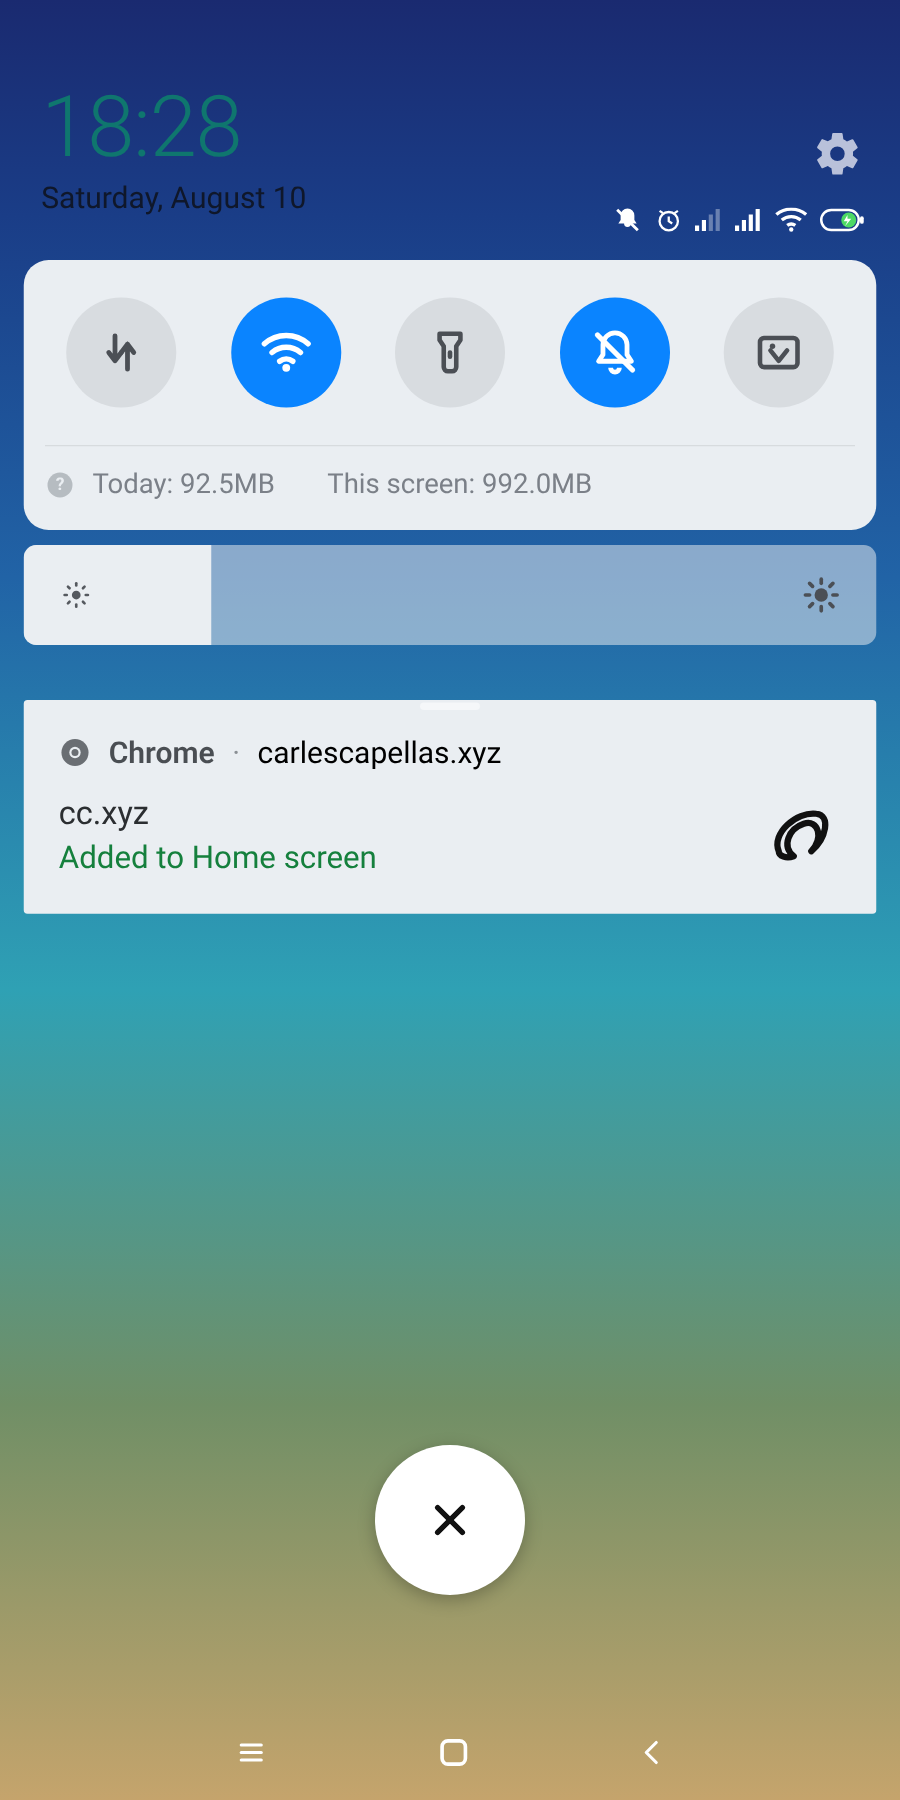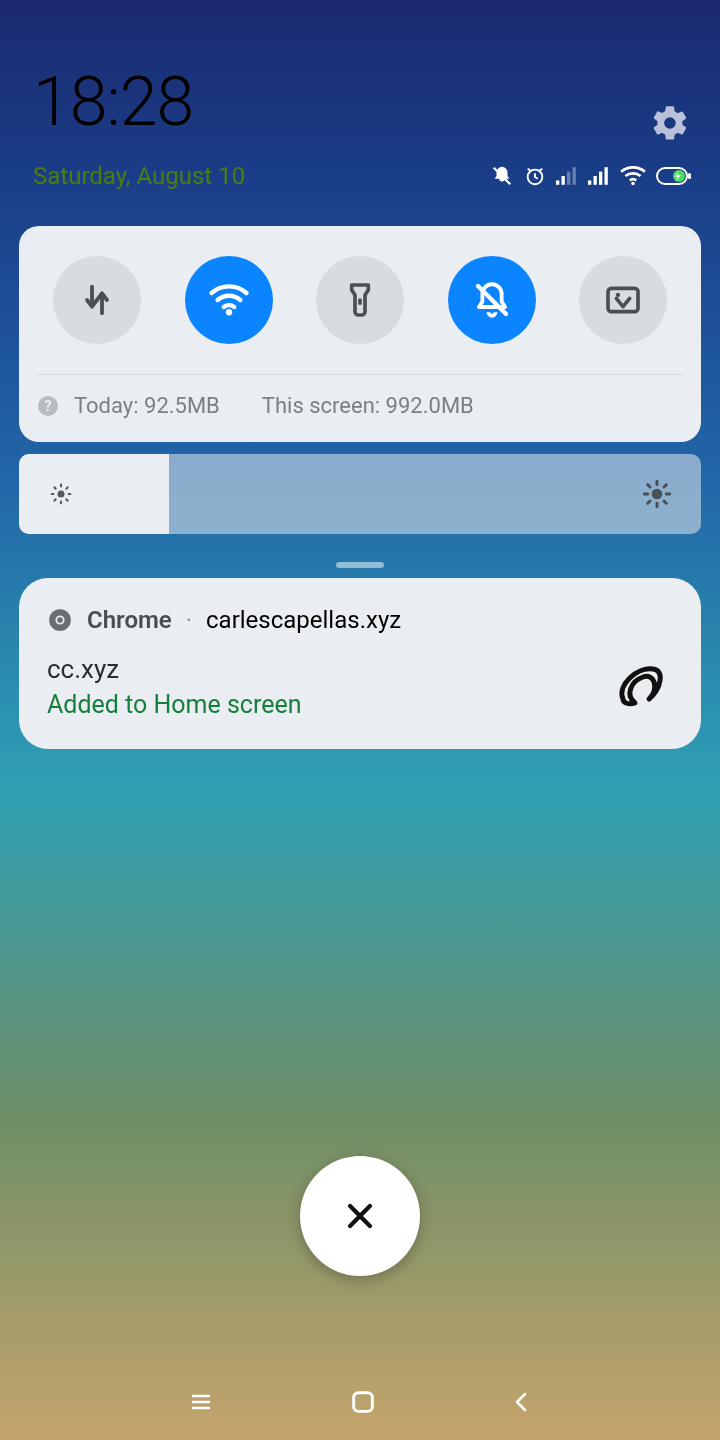--- a/index.html
+++ b/index.html
@@ -2,22 +2,22 @@
 <html><head>
 <meta charset="utf-8">
 <style>
   * { box-sizing: border-box; margin: 0; padding: 0; }
   html, body { width: 720px; height: 1440px; overflow: hidden; font-family: Roboto, -apple-system, Helvetica, Arial, sans-serif; }
   body {
     background: linear-gradient(180deg, #1a2a70 0%, #1a3d87 12%, #2163a6 32%, #2fa1b4 55%, #708f66 78%, #c5a46c 100%);
     position: relative;
   }
   .header { position: relative; padding: 62px 33px 0 33px; color: #d0d5ea; }
-  .time { font-size: 68px; font-weight: 300; letter-spacing: -1px; color: #000000; }
-  .date { font-size: 24px; margin-top: 20px; color: #4d7c0f; }
+  .time { font-size: 68px; font-weight: 300; letter-spacing: -1px; color: #0f766e; }
+  .date { font-size: 24px; margin-top: 2px; color: #0f172a; }
   .gear { position: absolute; right: 30px; top: 103px; width: 40px; height: 40px; }
   .status-row { position: absolute; right: 28px; top: 165px; display:flex; align-items:center; gap:10px; }
   .status-row svg { display:block; }
   .panel {
     margin: 36px 19px 0 19px;
     background: #eaeef2;
     border-radius: 20px;
     padding: 30px 17px 20px 17px;
   }
   .toggles { display:flex; justify-content:space-between; padding: 0 17px; }
@@ -33,21 +33,21 @@
   .data-icon { width:20px; height:20px; border-radius:50%; background:#b6bcc1; display:flex; align-items:center; justify-content:center; color:#eaeef2; font-size:14px; font-weight:bold; }
   .brightness {
     margin: 12px 19px 0 19px; height: 80px; border-radius: 10px; overflow:hidden;
     position: relative; background: rgba(225,231,237,0.55);
   }
   .brightness-fill { position:absolute; left:0; top:0; bottom:0; width:22%; background:#eaeef2; }
   .brightness .sun-low { position:absolute; left:28px; top:50%; transform:translateY(-50%); }
   .brightness .sun-high { position:absolute; right:28px; top:50%; transform:translateY(-50%); }
   .handle { width:48px; height:6px; background:rgba(255,255,255,0.5); border-radius:3px; position:absolute; left:50%; transform:translateX(-50%); top:562px; }
   .notif {
-    margin: 44px 19px 0 19px; background:#eaeef2; border-radius:29px;
+    margin: 44px 19px 0 19px; background:#eaeef2; border-radius:3px;
     padding: 28px 28px 30px 28px;
   }
   .notif-top { display:flex; align-items:center; gap:14px; color:#5a5e63; font-size:24px; }
   .notif-top .app { font-weight:600; color:#4a4e53; }
   .notif-top .dot { color:#8a8f94; }
   .notif-top .site { color:#000000; }
   .chrome-ic { width:26px; height:26px; }
   .notif-body { display:flex; justify-content:space-between; align-items:center; margin-top:20px; }
   .notif-title { font-size:26px; font-weight:400; color:#2b2e31; }
   .notif-sub { font-size:25px; color:#15803d; margin-top:6px; }

